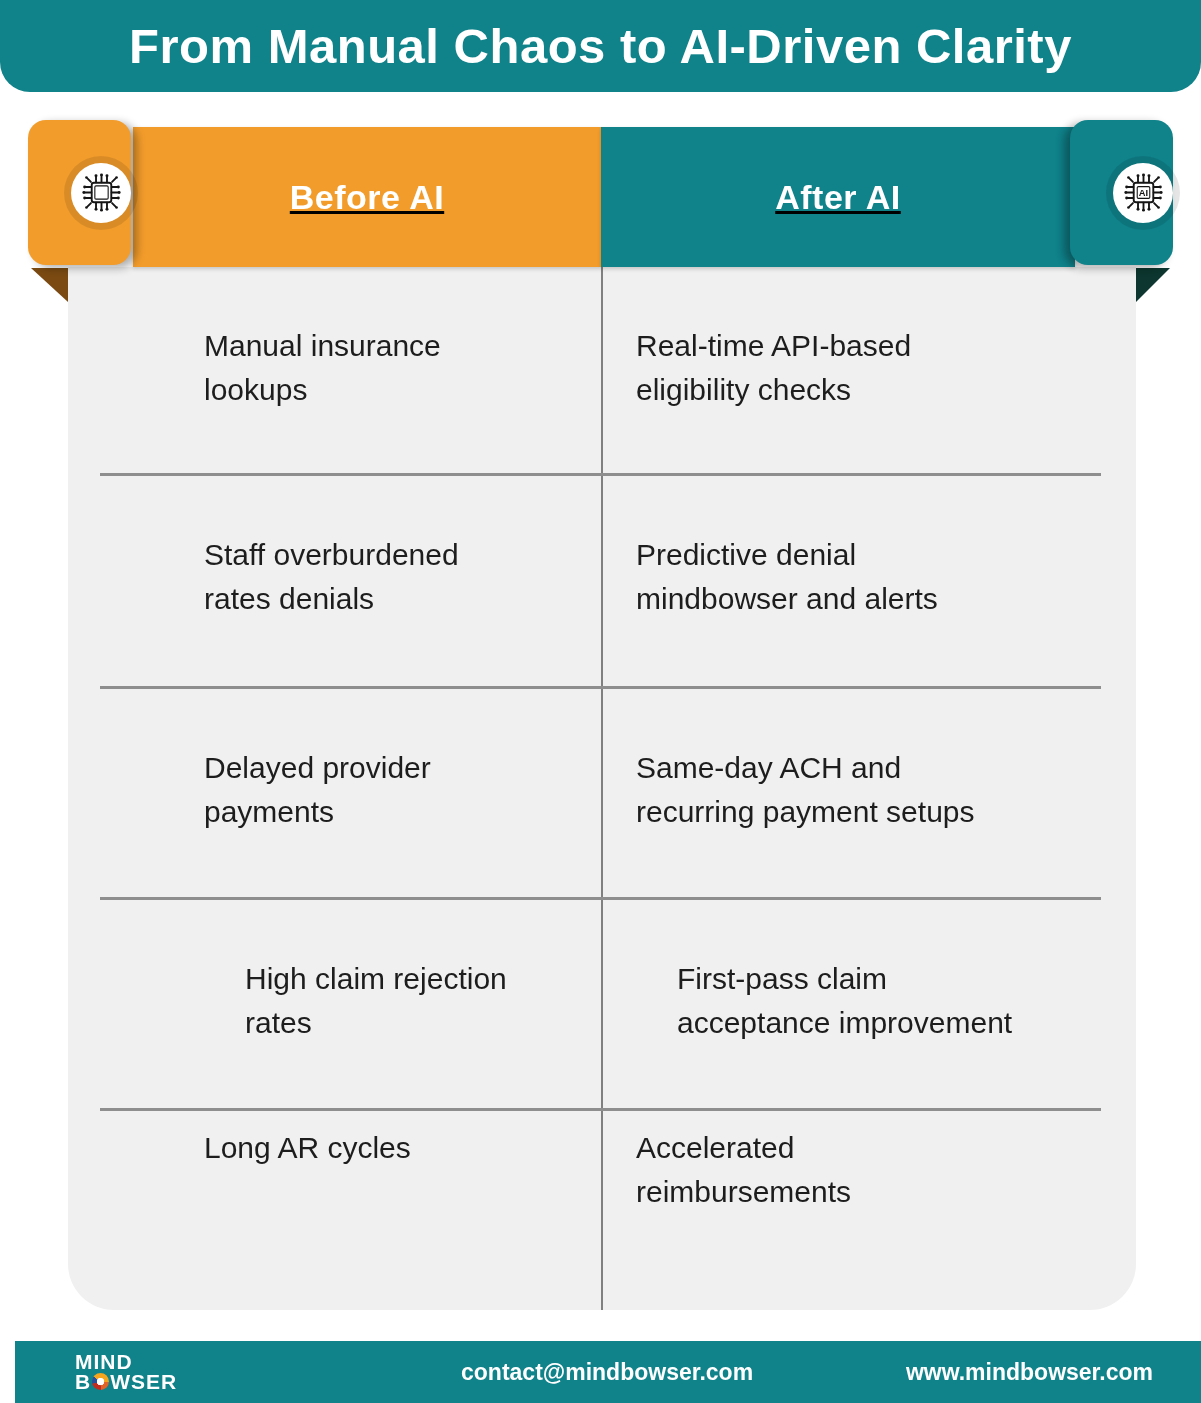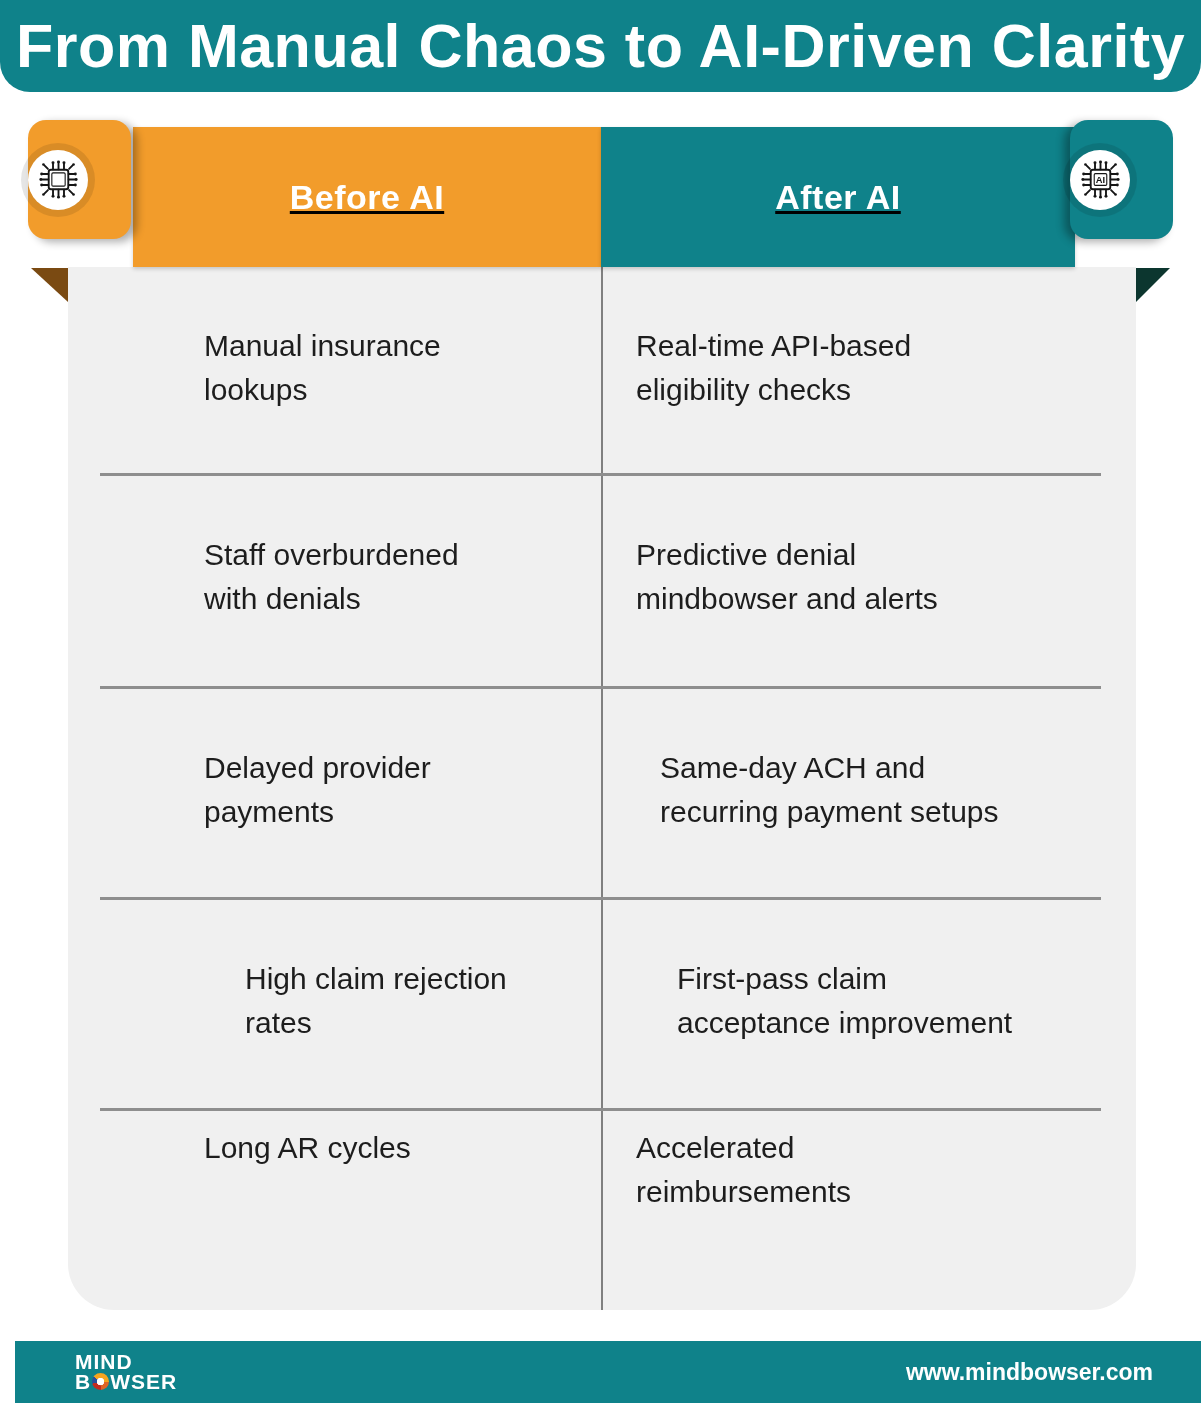--- a/index.html
+++ b/index.html
@@ -7,40 +7,40 @@
   body { font-family:"Liberation Sans", sans-serif; }
   .canvas { position:relative; width:1201px; height:1403px; background:#ffffff; overflow:hidden; }
 
   
   .title-banner{
     position:absolute; left:0; top:0; width:1201px; height:92px;
     background:#0F828A; border-radius:0 0 30px 30px;
     display:flex; align-items:center; justify-content:center;
   }
   .title-banner h1{
-    color:#ffffff; font-size:61px; font-weight:bold; letter-spacing:.5px;text-align:center;
+    color:#ffffff; font-size:49px; font-weight:bold; letter-spacing:.5px;text-align:center;
   }
 
   
   .panel{
     position:absolute; left:68px; top:267px; width:1068px; height:1043px;
     background:#F0F0F0; border-radius:0 0 46px 46px;
   }
   .vdiv{
     position:absolute; left:533px; top:0; width:2px; height:100%;
     background:#808080;
   }
   .hdiv{
     position:absolute; left:32px; right:35px; height:3px; background:#8E8E8E;
   }
   .hdiv.d1{ top:206px; } .hdiv.d2{ top:419px; } .hdiv.d3{ top:630px; } .hdiv.d4{ top:841px; }
 
   .rows{ position:absolute; inset:0; display:flex; flex-direction:column; }
   .row{ display:flex; }
-  .row.r1{ height:209px; } .row.r2{ height:213px; } .row.r3{ height:211px;gap:24px; }
+  .row.r1{ height:209px; } .row.r2{ height:213px; } .row.r3{ height:211px; }
   .row.r4{ height:169px;padding-left:41px; } .row.r5{ flex:1; }
   .cell{
     font-size:30px; line-height:44px; color:#1D1D1D; font-weight:500;
     white-space:pre-line; padding-top:57px;
   }
   .cell.before{ width:533px; padding-left:136px; }
   .cell.after{ flex:1; padding-left:35px; }
 
   
   .band{
@@ -48,22 +48,22 @@
     display:flex; align-items:center; justify-content:center;
     box-shadow:0 2px 4px rgba(0,0,0,.18);
     text-decoration:underline;
   }
   .band.before{ left:133px; width:468px; background:#F29C2B; }
   .band.after{ left:601px; width:474px; background:#0F828A; }
   .band .label{ color:#ffffff; font-size:34px; font-weight:bold; letter-spacing:.5px; }
 
   
   .tab{
-    position:absolute; top:120px; width:103px; height:119px; border-radius:18px;
-    display:flex; align-items:center; justify-content:flex-start; z-index:4;
+    position:absolute; top:120px; width:103px; height:145px; border-radius:18px;
+    display:flex; align-items:center; justify-content:flex-end; z-index:4;
   }
   .tab.left{ left:28px; background:#F29C2B; box-shadow:6px 3px 9px rgba(0,0,0,.32); }
   .tab.right{ left:1070px; background:#0F828A; box-shadow:-6px 3px 9px rgba(0,0,0,.32); }
   .chip-circle{
     width:60px; height:60px; border-radius:50%; background:#ffffff;
     box-shadow:0 0 0 7px rgba(0,0,0,.10);
     display:flex; align-items:center; justify-content:center;
   }
   .chip-circle svg{ width:47px; height:47px; display:block; }
 
@@ -123,21 +123,21 @@
 
     <div class="rows">
       <div class="row r1">
         <div class="cell before">Manual insurance
 lookups</div>
         <div class="cell after">Real-time API-based
 eligibility checks</div>
       </div>
       <div class="row r2">
         <div class="cell before">Staff overburdened
-with denials</div>
+rates denials</div>
         <div class="cell after">Predictive denial
 mindbowser and alerts</div>
       </div>
       <div class="row r3">
         <div class="cell before">Delayed provider
 payments</div>
         <div class="cell after">Same-day ACH and
 recurring payment setups</div>
       </div>
       <div class="row r4">
@@ -254,16 +254,17 @@
 
   <div class="footer">
     <div class="logo">
       <div class="logo-line1">MIND</div>
       <div class="logo-line2">
         <span>B</span>
           <span class="swirl"></span>
           <span>WSER</span>
       </div>
     </div>
+    <div class="footer-email">contact@mindbowser.com</div>
     <div class="footer-url">www.mindbowser.com</div>
   </div>
 
 </div>
 
 </body></html>

